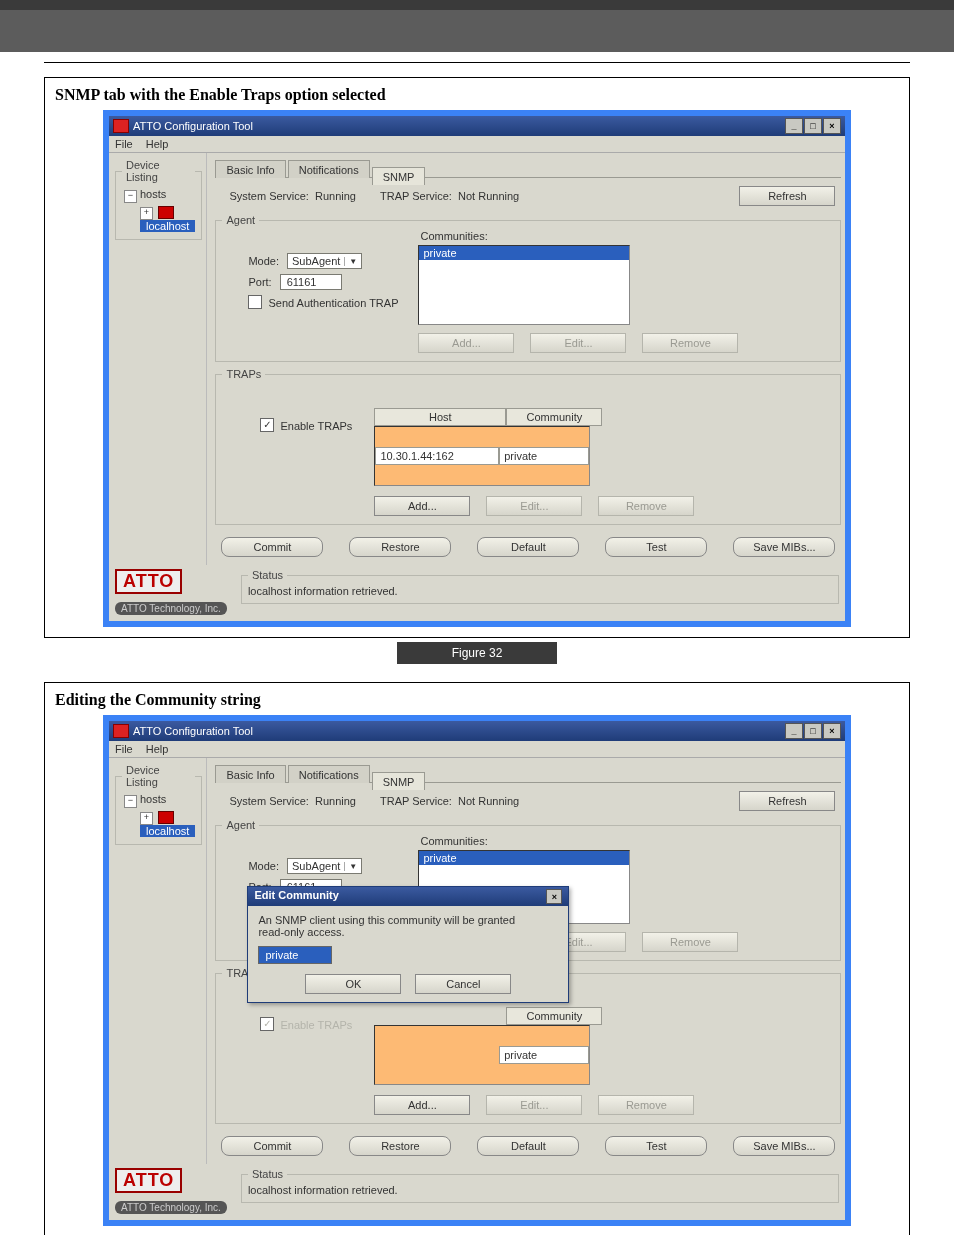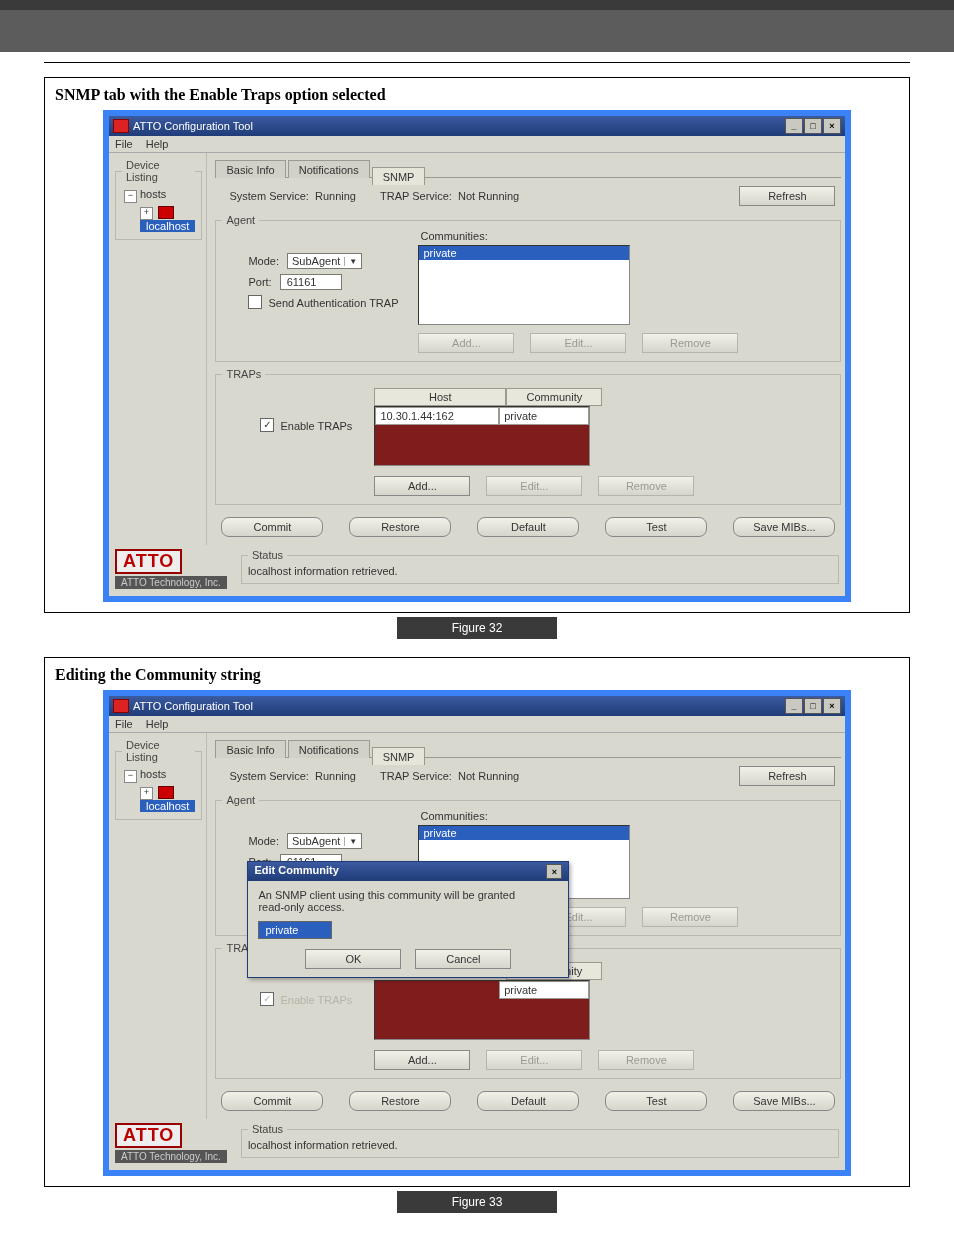--- a/index.html
+++ b/index.html
@@ -40,34 +40,34 @@
   .tinput { border:1px solid #7a7a72; background:#fff; padding:1px 6px; display:inline-block; }
   .chkWrap { display:flex; align-items:flex-end; gap:6px; }
   .chk { width:12px; height:12px; border:1px solid #666; background:#fff; display:inline-flex; align-items:center; justify-content:center; font-size:10px; line-height:10px; }
   .listbox { border:1px inset #888; background:#fff; width:210px; height:78px; overflow:hidden; }
   .listbox.sm { height:72px; }
   .listrow { padding:1px 4px; font-size:11px; }
   .listrow.sel { background:#2a5fbd; color:#fff; }
   .btnRow { display:flex; gap:14px; justify-content:flex-end; margin:6px 8px 2px 0; }
   .trapGrid { display:flex; align-items:flex-start; gap:22px; margin:4px 0 0 8px; }
   .thead { display:flex; }
-  .th, .td { border:1px solid #9a9a92; background:#e8e7dc; padding:2px 4px; font-size:11px; }
+  .th, .td { border:1px solid #9a9a92; background:#e8e7dc; padding:2px 4px; font-size:11px;margin-top:20px; }
   .td { background:#fff; }
   .th.h1 { width:122px; text-align:center; }
   .th.h2 { width:86px; text-align:center; }
   .tdrow { display:flex; }
   .td.c1 { width:122px; }
   .td.c2 { width:86px; }
-  .tbody { border:1px inset #888; background:#7f1d1d; height:58px; width:214px; }
+  .tbody { border:1px inset #888; background:#fdba74; height:58px; width:214px; }
   .bottomBtns { display:flex; gap:26px; justify-content:space-between; margin:12px 6px 2px 6px; }
   .bottomBtns .btn { min-width:80px;border-radius:8px; }
   .statusBar { margin:4px 6px 6px 6px; }
   .logoRow { display:flex; align-items:flex-start; gap:14px; }
   .attoLogo { display:inline-block; border:2px solid #900; color:#b00; font-weight:bold; font-family: Arial; font-size:18px; padding:0 6px; background:#eee; letter-spacing:1px; }
-  .attoSub { font-size:10px; color:#ccc; background:#555; padding:1px 6px; font-family: Arial; margin-top:2px; }
+  .attoSub { font-size:10px; color:#ccc; background:#555; padding:1px 6px; font-family: Arial; margin-top:8px;border-radius:6px; }
   .statFld { flex:1; }
   .figLabel { background:#3a3a3a; color:#fff; text-align:center; padding:4px 0; font-size:12px; width:160px; margin:0 auto 18px auto; }
   .dialog { position:absolute; top:128px; left:40px; width:320px; border:1px solid #1f3c78; background:#d9d8ce; box-shadow:2px 2px 4px rgba(0,0,0,.3); z-index:5; }
   .dlgTitle { background: linear-gradient(#3b5aa0,#1f3c78); color:#fff; padding:2px 6px; display:flex; justify-content:space-between; font-weight:bold; font-size:11px; }
   .dlgBody { padding:8px 10px; font-size:11px; }
   .dlgBtns { display:flex; justify-content:center; gap:14px; margin-top:10px; }
   .dlgInput { border:1px solid #666; background:#fff; padding:2px 6px; display:inline-block; min-width:60px; }
   .dlgInput.sel { background:#2a5fbd; color:#fff; }
   .ghost { color:#b4b4ab; }
 </style>

